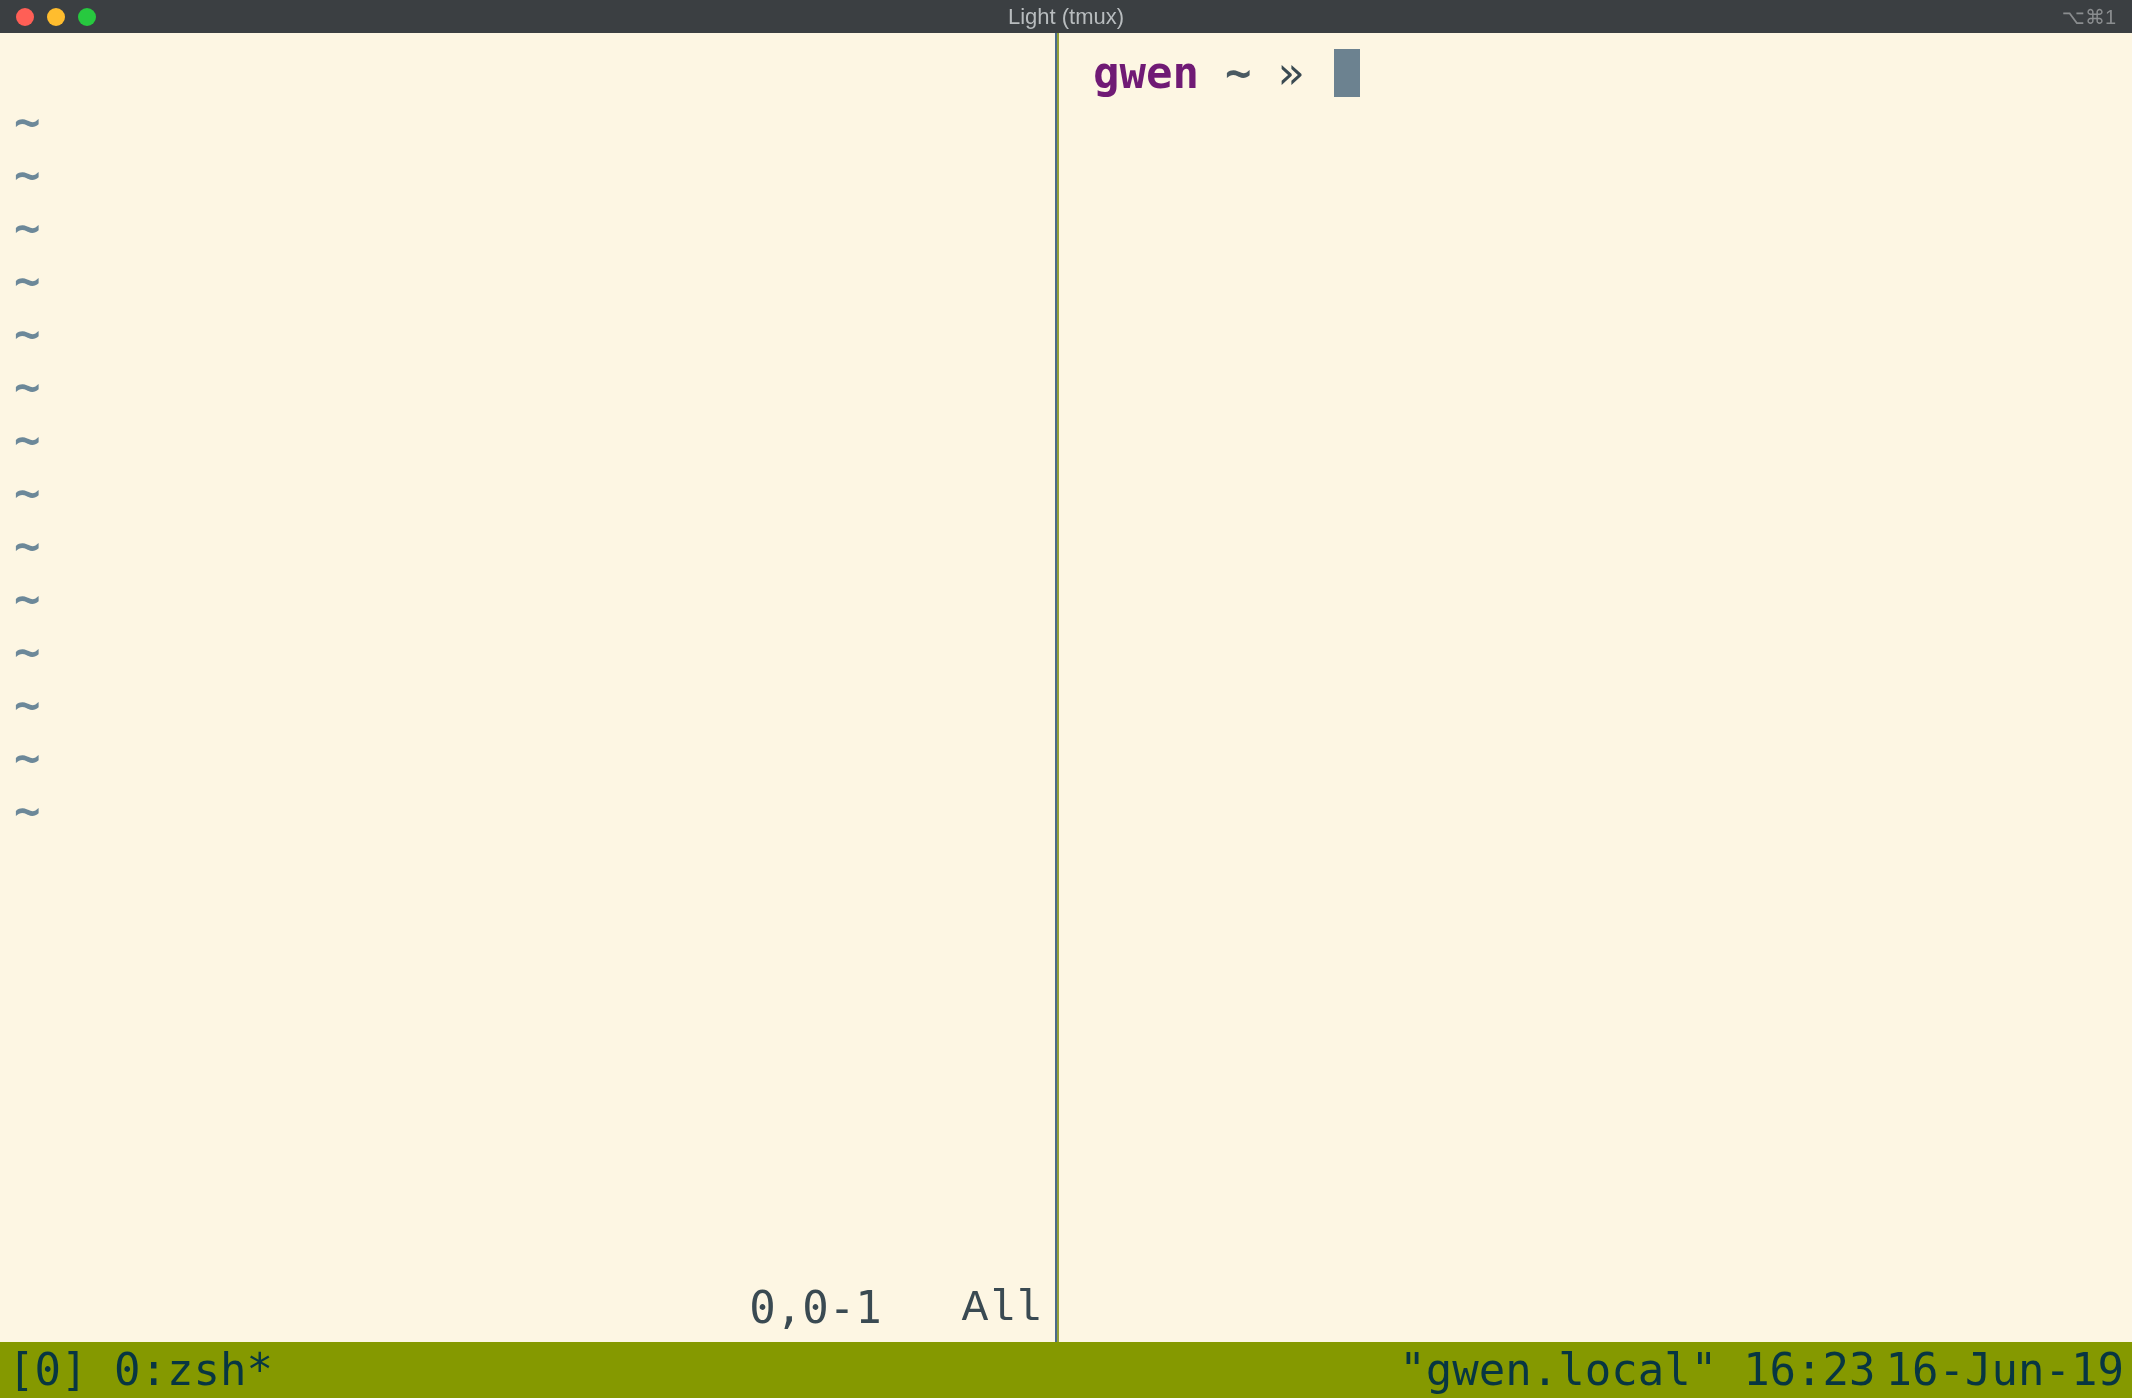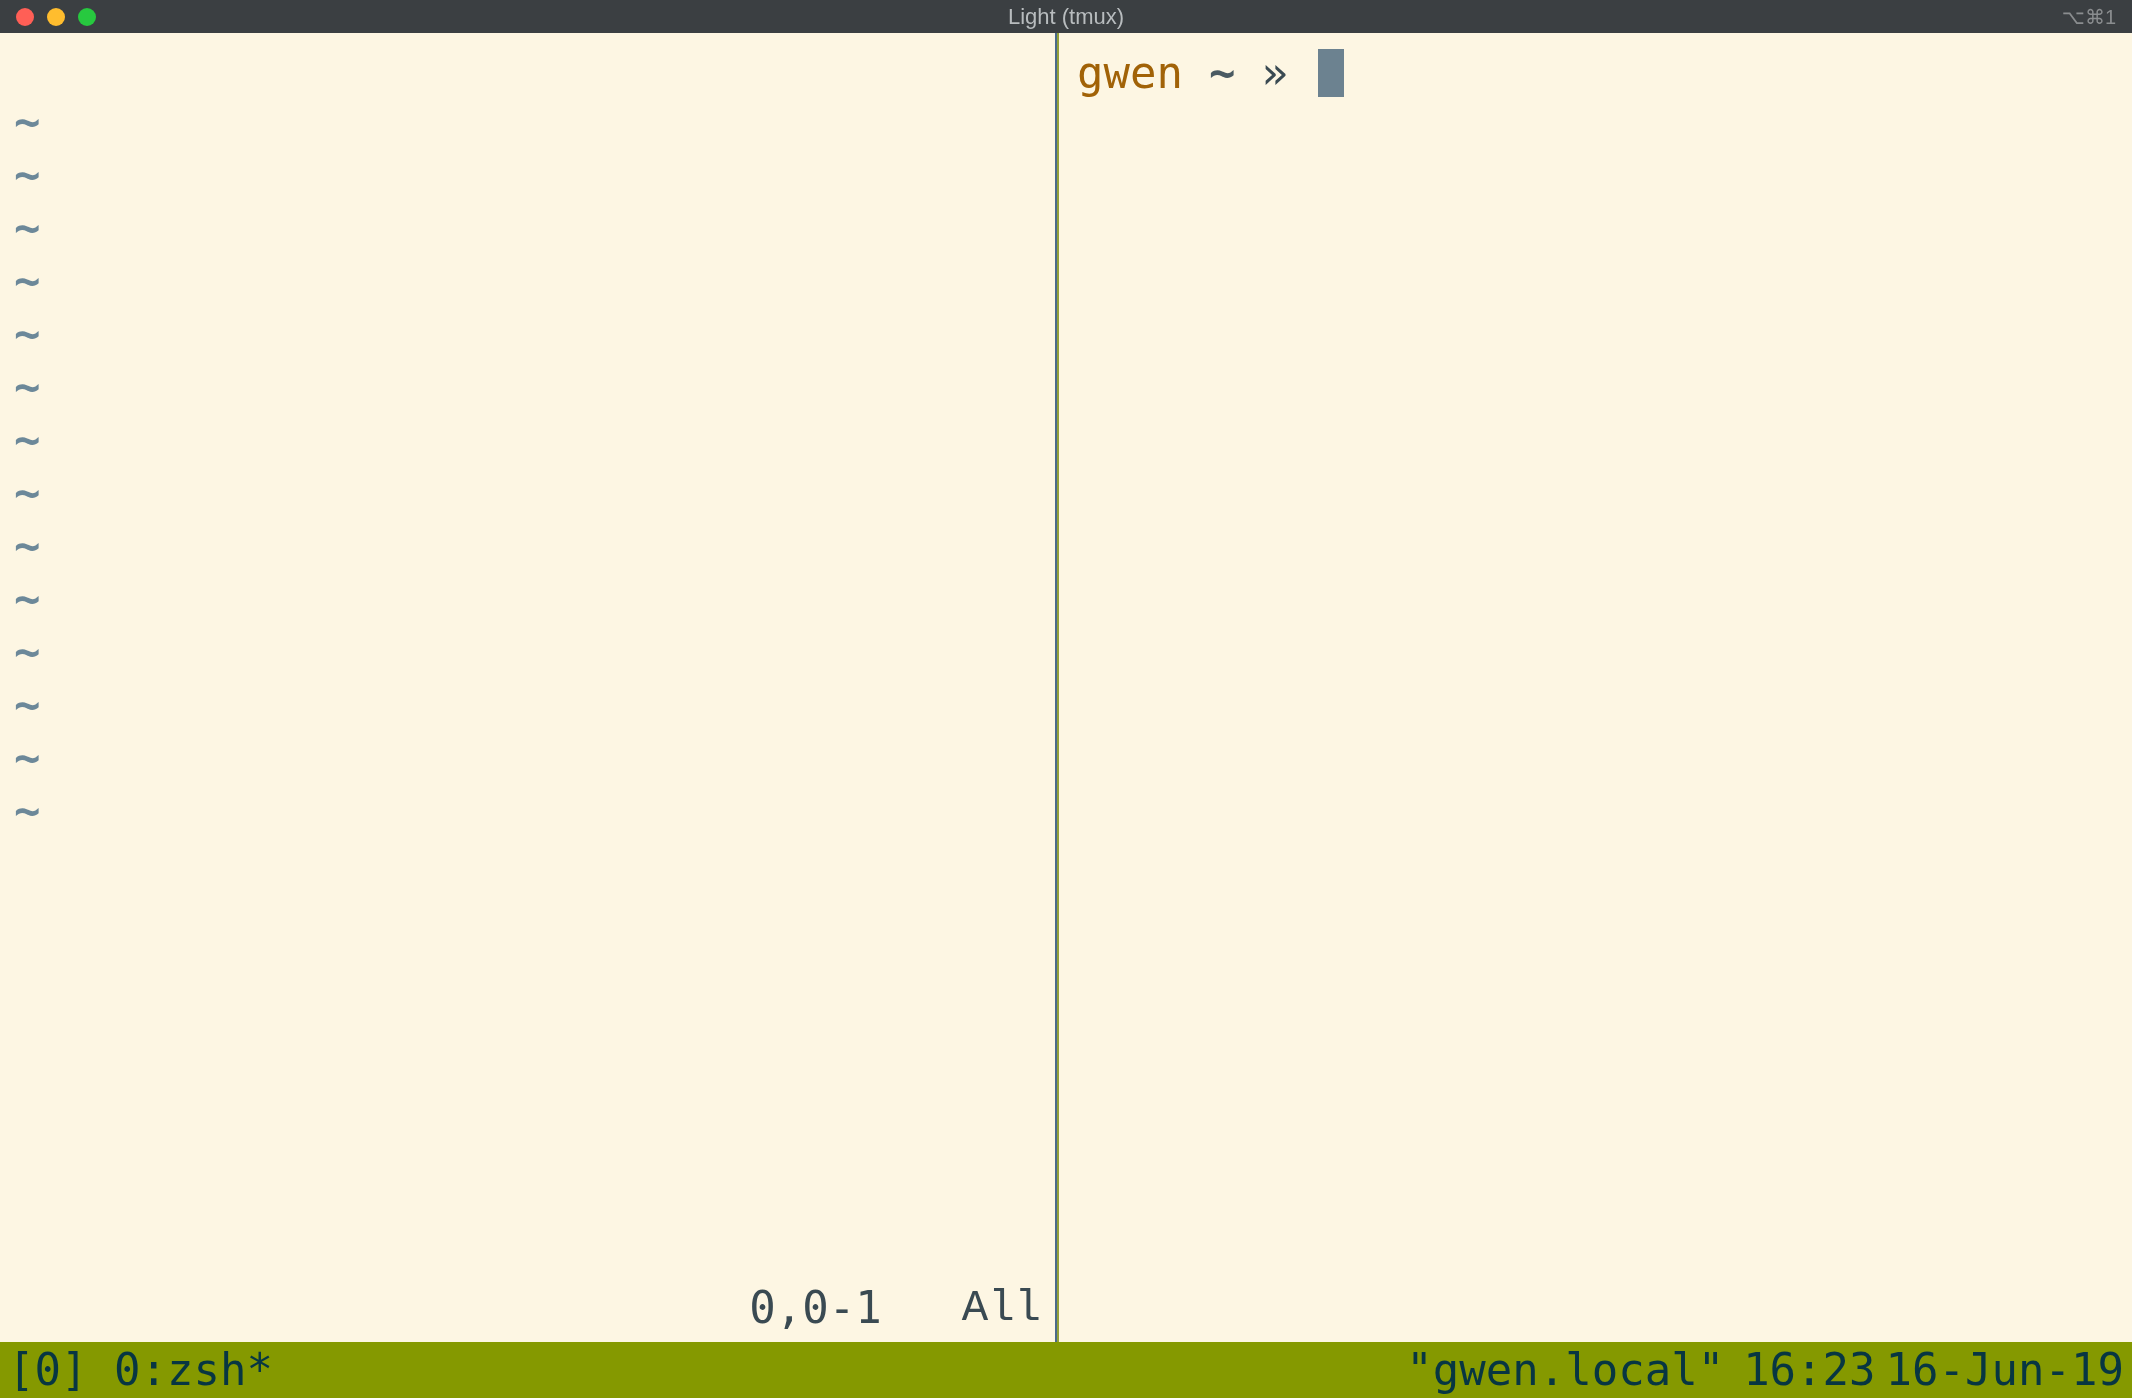--- a/index.html
+++ b/index.html
@@ -111,22 +111,23 @@
       margin-left: 80px;
       font-family: Liberation Mono, monospace;
     }
     .prompt-line {
       display: flex;
       align-items: center;
       gap: 26px;
       font-size: 44px;
     }
     .prompt-host {
-      color: #a16207;
-      font-weight: 400;
+      color: #701a75;
+      font-weight: 700;
+      margin-left: 16px;
     }
     .prompt-path {
       color: #4a5a62;
       font-weight: bold;
     }
     .prompt-sep {
       color: #3a4a52;
     }
     .cursor-block {
       width: 26px;
@@ -147,21 +148,21 @@
     }
     .tmux-left {
       color: #073642;
     }
     .tmux-center {
       margin-left: auto;
       color: #073642;
     }
     .tmux-time {
       color: #073642;
-      margin-left: 19px;
+      margin-left: 26px;
     }
     .tmux-date {
       color: #073642;
       margin-left: 10px;
     }
   </style>
 </head>
 <body>
 
 <div class="title-bar">

